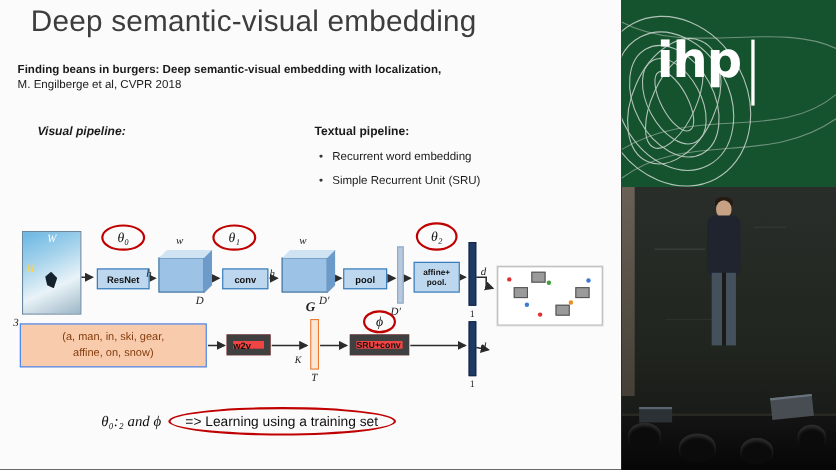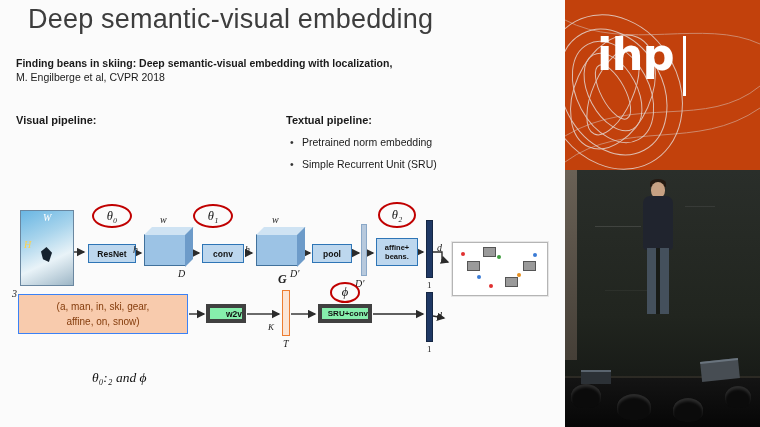--- a/index.html
+++ b/index.html
@@ -8,28 +8,28 @@
   
   .slide{position:absolute;left:0;top:0;width:565px;height:427px;background:#fbfbfb;}
   .slide-title{position:absolute;left:28px;top:4px;font-size:27px;font-weight:400;color:#3d3d3d;letter-spacing:.2px;}
   .ref{position:absolute;left:16px;top:56px;font-size:10.5px;color:#1a1a1a;line-height:1.35;}
   .ref-bold{font-weight:bold;}
   .pipeline{position:absolute;top:114px;font-size:10.5px;color:#1a1a1a;}
   .pipeline .p-head{font-weight:bold;font-size:11px;margin-bottom:10px;}
   .pipeline ul{list-style:none;margin:0;padding:0;}
   .pipeline li{position:relative;padding-left:16px;margin-bottom:10px;}
   .pipeline li::before{content:"•";position:absolute;left:4px;top:0;color:#333;}
-  .pl-visual{left:16px;}
+  .pl-visual{left:34px;font-style:italic;}
   .pl-textual{left:286px;}
 
   
   .diagram{position:absolute;left:0;top:198px;width:565px;height:180px;}
   .abs{position:absolute;}
   .bluebox{background:#bdd7ee;border:1px solid #2e75b6;color:#111;font-weight:bold;font-size:8.5px;display:flex;align-items:center;justify-content:center;text-align:center;box-sizing:border-box;}
-  .orangebox{background:#86efac;border:4px solid #404040;color:#111;font-weight:bold;font-size:8.5px;display:flex;align-items:center;justify-content:flex-end;text-align:center;box-sizing:border-box;}
+  .orangebox{background:#ef4444;border:6px solid #404040;color:#111;font-weight:bold;font-size:8.5px;display:flex;align-items:center;justify-content:flex-start;text-align:center;box-sizing:border-box;}
   .vbar-blue-light{background:#b7c9dd;border:1px solid #8aa8c8;box-sizing:border-box;}
   .vbar-blue-dark{background:#1f3864;border:1px solid #152744;box-sizing:border-box;}
   .vbar-orange{background:#fbe5d6;border:1px solid #ed7d31;box-sizing:border-box;}
   .dim{font-family:"Liberation Serif",serif;font-style:italic;font-size:10px;color:#222;}
   .theta{font-family:"Liberation Serif",serif;font-style:italic;font-size:12.5px;color:#111;}
   .red-ellipse{border:2.5px solid #c00000;border-radius:50%;display:flex;align-items:center;justify-content:center;background:transparent;box-sizing:border-box;}
   .tensor{background:#9cc3e5;border:1px solid #41719c;box-sizing:border-box;}
   .tensor .tface{position:absolute;left:-1px;top:-8px;width:50px;height:8px;background:#cfe3f3;clip-path:polygon(0 100%,84% 100%,100% 0,16% 0);}
   .tensor .sface{position:absolute;right:-8px;top:-8px;width:8px;height:40px;background:#6d9bc9;clip-path:polygon(0 20%,100% 0,100% 80%,0 100%);}
   .photo{background:linear-gradient(155deg,#69b6e3 0%,#a8d4ec 35%,#e9f3f8 65%,#9db6c6 100%);border:1px solid #6a87a0;box-sizing:border-box;}
@@ -40,21 +40,21 @@
   .viz{background:#fff;border:1px solid #b5b5b5;box-shadow:0 0 0 1px #e6e6e6;}
   .viz .dot{position:absolute;width:4px;height:4px;border-radius:50%;}
   .viz .thumb{position:absolute;width:11px;height:8px;background:#9a9a9a;border:1px solid #555;}
   .inner-prod{font-family:"Liberation Serif",serif;font-weight:bold;font-size:19px;color:#111;}
   .formula{position:absolute;left:92px;top:370px;display:flex;align-items:center;gap:6px;}
   .formula .lhs{font-family:"Liberation Serif",serif;font-style:italic;font-size:13.5px;color:#111;}
   .formula .rhs{border:2.5px solid #c00000;border-radius:50%;padding:4px 14px;font-size:12.5px;color:#111;}
 
   
   .side{position:absolute;left:565px;top:0;width:195px;height:427px;background:#000;}
-  .logo-block{position:absolute;left:0;top:0;width:195px;height:170px;background:#c2410c;overflow:hidden;}
+  .logo-block{position:absolute;left:0;top:0;width:195px;height:170px;background:#14532d;overflow:hidden;}
   .logo-row{position:absolute;left:32px;top:34px;display:flex;align-items:flex-start;}
   .ihp{font-size:45px;font-weight:bold;color:#fff;line-height:.95;letter-spacing:-1px;font-family:"DejaVu Sans",sans-serif;}
   .logo-vbar{width:3px;height:60px;background:#fff;margin-left:9px;margin-top:2px;}
   .inst{color:#fff;font-size:13px;line-height:1.3;margin-left:9px;margin-top:9px;}
 
   .video{position:absolute;left:0;top:170px;width:195px;height:257px;background:#101110;overflow:hidden;}
   .board{position:absolute;left:0;top:0;width:195px;height:208px;background:linear-gradient(180deg,#2a2e2a,#21251f 70%,#181b17);}
   .chalk{position:absolute;background:rgba(255,255,255,.12);height:1px;}
   .wall-strip{position:absolute;left:0;top:0;width:12px;height:190px;background:linear-gradient(#6a6156,#453f37);}
   .head-skin{position:absolute;left:86px;top:12px;width:14px;height:16px;background:#c7a183;border-radius:50% 50% 45% 45%;}
@@ -68,32 +68,32 @@
 </style>
 </head>
 <body>
 
 <div class="frame">
 
   <div class="slide">
     <div class="slide-title">Deep semantic-visual embedding</div>
 
     <div class="ref">
-      <div class="ref-bold">Finding beans in skiing: Deep semantic-visual embedding with localization,</div>
+      <div class="ref-bold">Finding beans in burgers: Deep semantic-visual embedding with localization,</div>
       <div>M. Engilberge et al, CVPR 2018</div>
     </div>
 
     <div class="pipeline pl-visual">
       <div class="p-head">Visual pipeline:</div>
     </div>
 
     <div class="pipeline pl-textual">
       <div class="p-head">Textual pipeline:</div>
       <ul>
-        <li><span>Pretrained norm embedding</span></li>
+        <li><span>Recurrent word embedding</span></li>
         <li><span>Simple Recurrent Unit (SRU)</span></li>
       </ul>
     </div>
 
     <div class="diagram">
 
       <svg class="abs" style="left:0;top:0;" width="565" height="180">
         <defs>
           <marker id="ah" markerWidth="7" markerHeight="7" refX="5" refY="3" orient="auto">
             <path d="M0,0 L6,3 L0,6 z" fill="#2b2b2b"></path>
@@ -159,21 +159,21 @@
       </div>
 
       <div class="abs vbar-blue-light" style="left:361px;top:26px;width:6px;height:52px;"></div>
       <span class="abs dim" style="left:355px;top:80px;">D′</span>
 
       <div class="abs red-ellipse" style="left:378px;top:4px;width:38px;height:26px;">
         <span class="theta">θ₂</span>
       </div>
       <div class="abs bluebox" style="left:376px;top:40px;width:42px;height:28px;font-size:7.5px;flex-direction:column;line-height:1.2;">
         <span>affine+</span>
-        <span>beans.</span>
+        <span>pool.</span>
       </div>
 
       <div class="abs vbar-blue-dark" style="left:426px;top:22px;width:7px;height:58px;"></div>
       <span class="abs dim" style="left:437px;top:44px;">d</span>
       <span class="abs dim" style="left:427px;top:82px;font-style:normal;font-size:9px;">1</span>
 
       <div class="abs viz" style="left:452px;top:44px;width:94px;height:52px;">
         <span class="dot" style="left:8px;top:9px;background:#e03030;"></span>
         <span class="dot" style="left:24px;top:32px;background:#3a7bd5;"></span>
         <span class="dot" style="left:44px;top:12px;background:#3f9e3f;"></span>
@@ -208,20 +208,21 @@
       </div>
 
       <div class="abs vbar-blue-dark" style="left:426px;top:94px;width:7px;height:50px;"></div>
       <span class="abs dim" style="left:437px;top:112px;">d</span>
       <span class="abs dim" style="left:427px;top:146px;font-style:normal;font-size:9px;">1</span>
 
     </div>
 
     <div class="formula">
       <span class="lhs">θ₀:₂ and ϕ</span>
+      <span class="rhs">=&gt; Learning using a training set</span>
     </div>
   </div>
 
   <div class="side">
 
     <div class="logo-block">
       <svg width="195" height="170" viewBox="0 0 195 170" style="position:absolute;left:0;top:0;">
         <g fill="none" stroke="#e8e8e8" stroke-width="1" opacity="0.75" transform="translate(48,92)">
           <ellipse rx="12" ry="30" transform="rotate(-28)"></ellipse>
           <ellipse rx="24" ry="42" transform="rotate(-28)"></ellipse>

